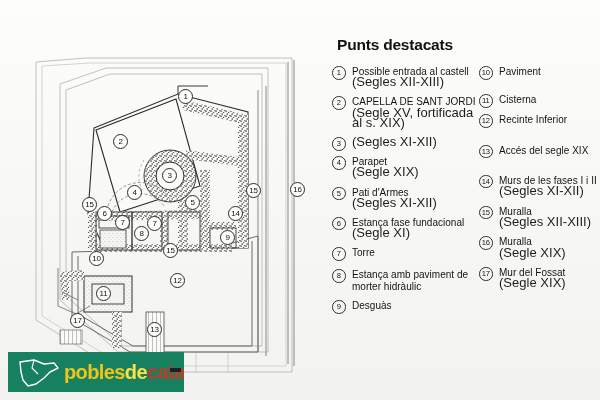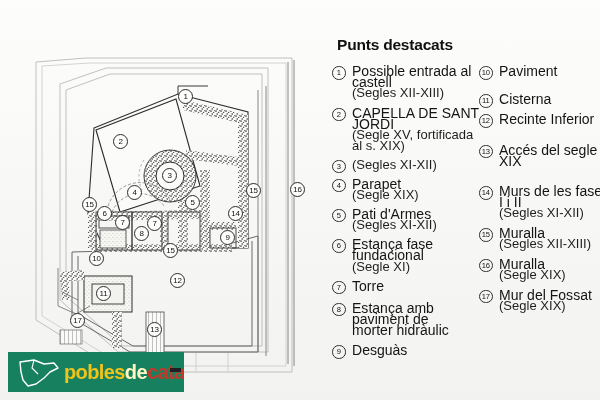--- a/index.html
+++ b/index.html
@@ -46,40 +46,40 @@
   #col-right{left:163px;top:66px;width:136px;}
   .item{position:relative;padding-left:20px;}
   .num{
     position:absolute;left:0;top:0;
     width:13.5px;height:13.5px;border-radius:50%;
     border:1px solid #2d2d2d;background:transparent;
     font-size:7.6px;line-height:12px;text-align:center;color:#111;
     box-sizing:border-box;letter-spacing:-0.3px;
   }
   .lbl{
-    font-size:14px;line-height:11.2px;color:#141414;
+    font-size:10px;line-height:11.2px;color:#141414;
     letter-spacing:0.02px;
   }
   .sub{
     font-size:13px;line-height:10.6px;color:#1e1e1e;
     letter-spacing:0.02px;
   }
   
   #logo{
     position:absolute;left:8px;top:352px;width:176px;height:40px;
     background:#17805e;
     overflow:hidden;
   }
   #logo-text{
     position:absolute;left:56px;top:9px;
     font-size:20px;font-weight:bold;line-height:22px;
     letter-spacing:-0.6px;white-space:nowrap;
   }
   .t-pobles{color:#f0c419;}
-  .t-de{color:#fef9c3;}
+  .t-de{color:#fde047;}
   .t-cat{color:#c0392b;}
   #logo-dash{
     position:absolute;left:162px;top:16px;width:11px;height:4px;background:#231f20;
   }
   #map-outline{position:absolute;left:6px;top:4px;}
 </style>
 </head>
 <body>
 
 <div id="board">

